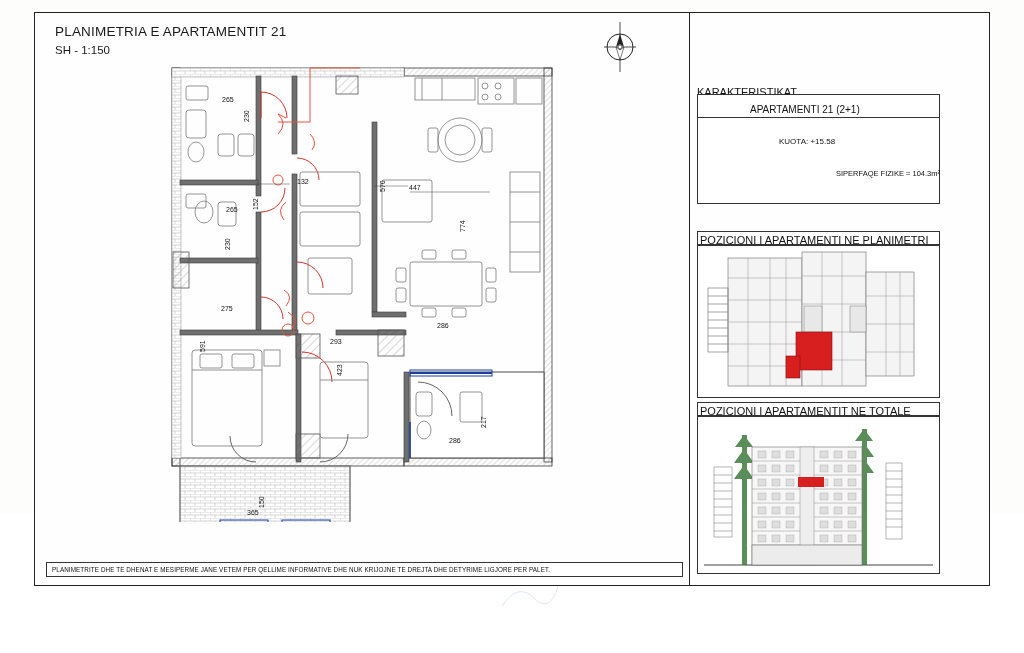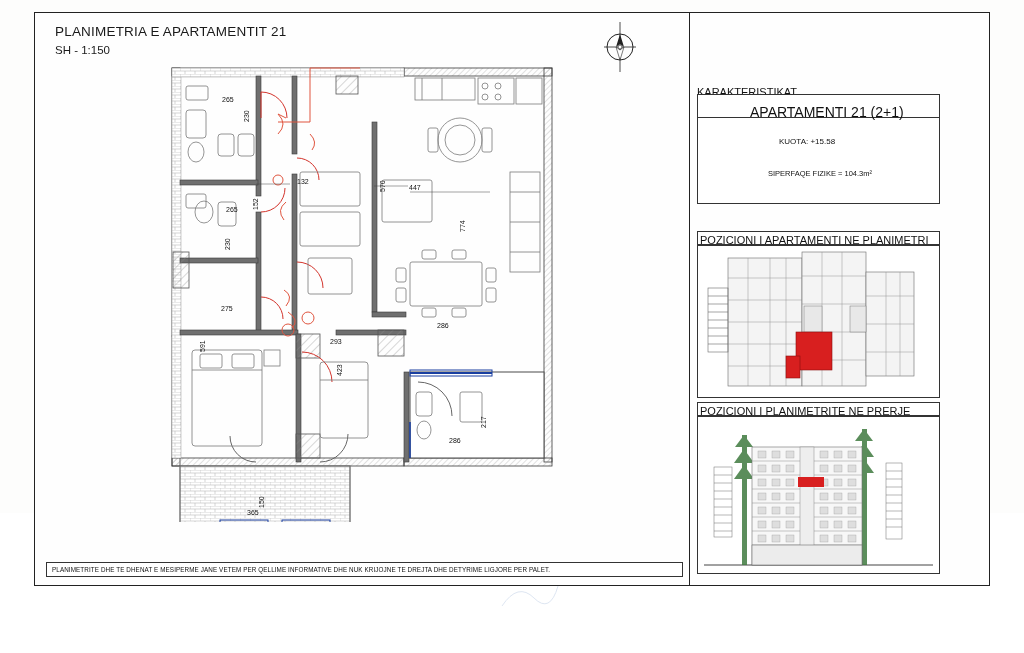--- a/index.html
+++ b/index.html
@@ -114,38 +114,38 @@
   }
   .rp-box {
     position: absolute;
     border: 1px solid #333;
     box-sizing: border-box;
     background: #fff;
   }
   .char-title {
     position: absolute;
     left: 750px; top: 104px;
-    font-size: 14px;
+    font-size: 10px;
     color: #111;
     white-space: nowrap;
   }
   .kuota {
     position: absolute;
     left: 779px; top: 137px;
     font-size: 8px;
     color: #111;
     white-space: nowrap;
   }
   .area-lines {
     position: absolute;
     left: 700px; top: 168px;
     width: 240px;
     font-size: 7.5px;
     color: #111;
-    text-align: center;
+    text-align: right;
     line-height: 1.55;
   }
   .area-lines div { white-space: nowrap; }
 
   
   .mini {
     position: absolute;
     overflow: hidden;
   }
   .mini svg { display:block; }
@@ -437,21 +437,21 @@
       <rect x="86" y="108" width="14" height="22" fill="#d81f1f" stroke="#8a1010" stroke-width="0.6"></rect>
 
       <g stroke="#6a6a6a" stroke-width="0.6" fill="none">
         <rect x="8" y="40" width="20" height="64"></rect>
         <path d="M8 48 H28 M8 56 H28 M8 64 H28 M8 72 H28 M8 80 H28 M8 88 H28 M8 96 H28"></path>
       </g>
     </svg>
   </div>
 
   <div class="rp-box" style="left:697px; top:402px; width:243px; height:14px;"></div>
-  <div class="rp-section-label" style="left:700px; top:405px;">POZICIONI I PLANIMETRITE NE PRERJE</div>
+  <div class="rp-section-label" style="left:700px; top:405px;">POZICIONI I APARTAMENTIT NE TOTALE</div>
   <div class="rp-box" style="left:697px; top:416px; width:243px; height:158px;"></div>
   <div class="mini" style="left:700px; top:419px; width:237px; height:152px;">
     <svg width="237" height="152" viewBox="0 0 237 152">
       <rect x="0" y="0" width="237" height="152" fill="#ffffff"></rect>
 
       <line x1="4" y1="146" x2="233" y2="146" stroke="#444" stroke-width="1"></line>
 
       <g fill="#3f7a3f" opacity="0.85">
         <rect x="42" y="16" width="5" height="130"></rect>
         <rect x="162" y="10" width="5" height="136"></rect>

